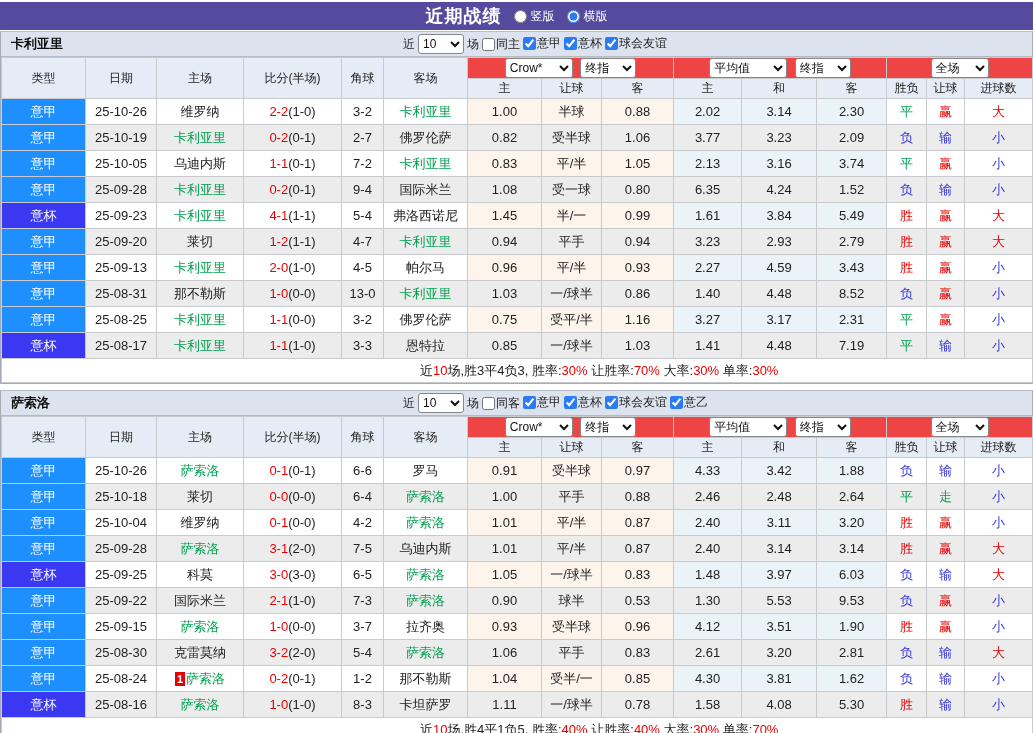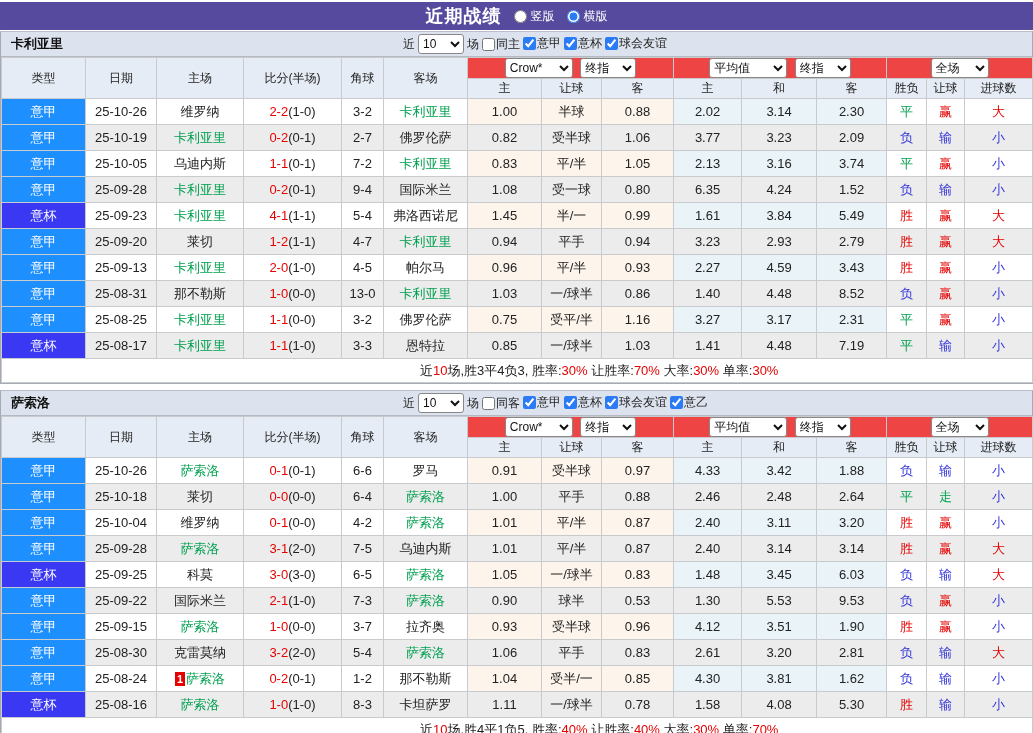--- a/index.html
+++ b/index.html
@@ -477,21 +477,21 @@
             <td class="c-type" style="background: rgb(58, 56, 242);">意杯</td>
             <td class="c-date">25-09-25</td>
             <td class="c-team">科莫</td>
             <td class="c-score"><span class="score-main">3-0</span><span class="score-half">(3-0)</span></td>
             <td class="c-corner">6-5</td>
             <td class="c-team focal">萨索洛</td>
             <td class="c-num oddc">1.05</td>
             <td class="c-num oddc">一/球半</td>
             <td class="c-num oddc">0.83</td>
             <td class="c-num avgc">1.48</td>
-            <td class="c-num avgc">3.45</td>
+            <td class="c-num avgc">3.97</td>
             <td class="c-num avgc">6.03</td>
             <td class="c-res blue">负</td>
             <td class="c-res blue">输</td>
             <td class="c-res red">大</td>
           </tr>
           <tr>
             <td class="c-type" style="background: rgb(30, 143, 255);">意甲</td>
             <td class="c-date">25-09-22</td>
             <td class="c-team">国际米兰</td>
             <td class="c-score"><span class="score-main">2-1</span><span class="score-half">(1-0)</span></td>

